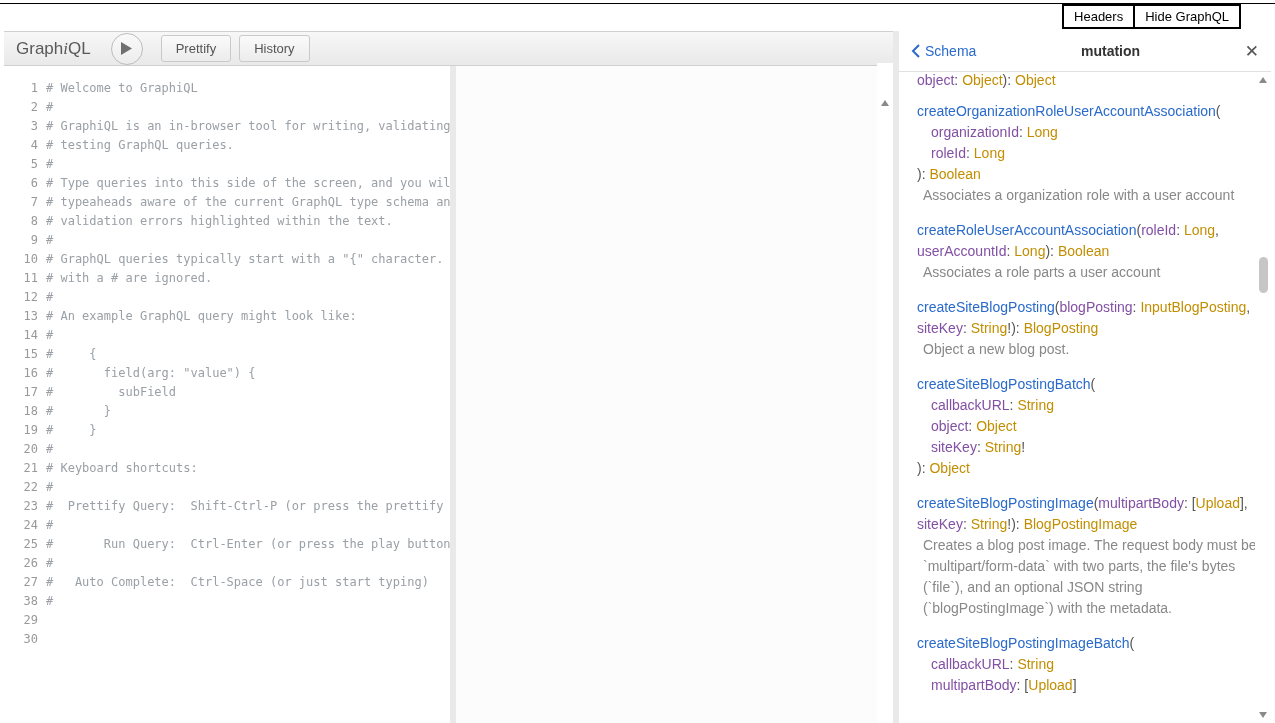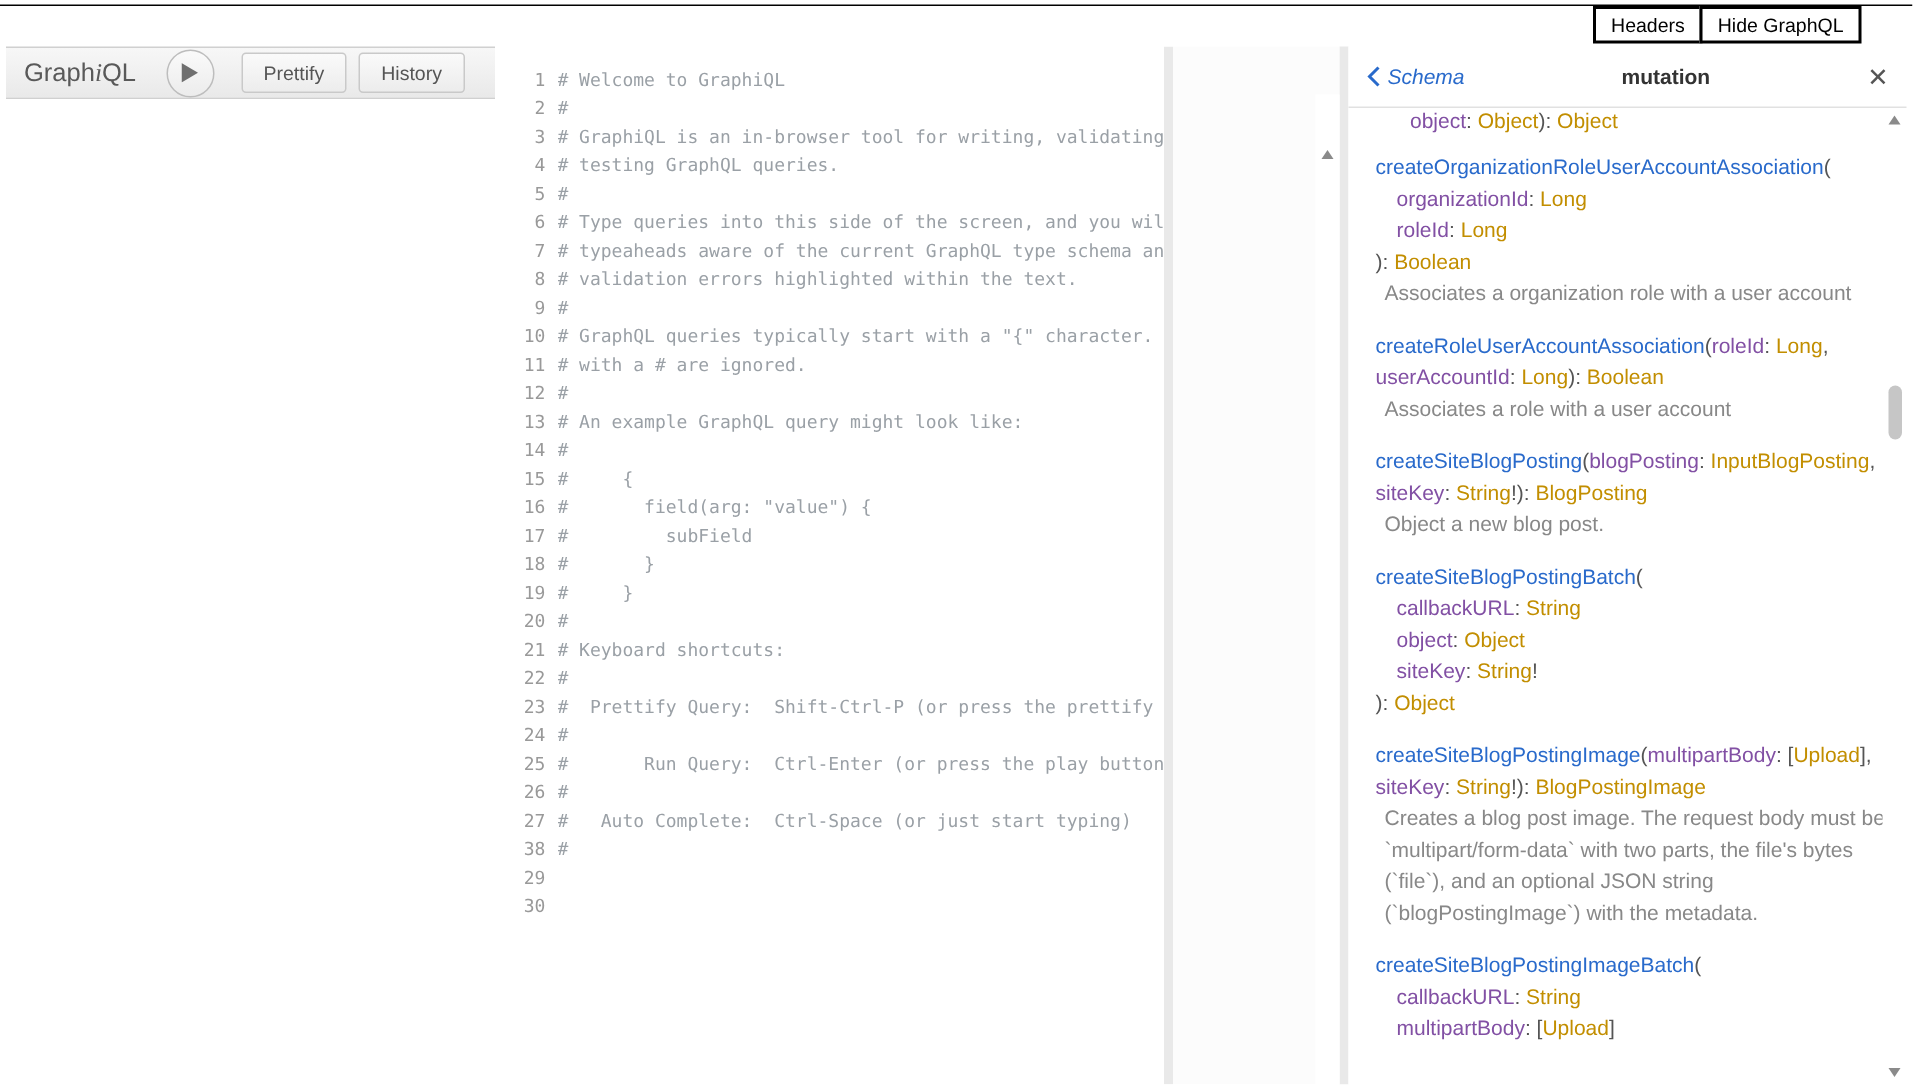--- a/index.html
+++ b/index.html
@@ -7,21 +7,21 @@
   body { position: relative; }
 
   .page-border-top { width: 100%; height: 4px; background: #fff; border-bottom: 1px solid #000; }
 
   .top-buttons { position: absolute; top: 4px; right: 34px; display: flex; }
   .top-btn { border: 2px solid #000; background: #fff; padding: 3px 10px; font-size: 13px; cursor: pointer; font-family: inherit; }
   .top-btn + .top-btn { margin-left: -2px; }
 
   .graphiql-container { position: absolute; top: 31px; left: 4px; right: 4px; bottom: 0; display: flex; }
 
-  .editor-pane { flex: 0 0 895px; display: flex; flex-direction: row; background: #fff; border-right: 6px solid #e9e9e9; position: relative;}
+  .editor-pane { flex: 0 0 895px; display: flex; flex-direction: column; background: #fff; border-right: 6px solid #e9e9e9; position: relative;}
   .editor-scrollbar-strip { position:absolute; right:0; top:32px; bottom:0; width:16px; background:#fff;}
   .editor-scroll-arrow { position:absolute; right:2px; width:12px; height:12px; color:#8a8a8a; display:flex; align-items:center; justify-content:center;}
   .editor-scroll-arrow.top { top:34px; }
 
   .topbar { height: 35px; background: linear-gradient(#f7f7f7,#e9e9e9); border-bottom:1px solid #d0d0d0; border-top:1px solid #d0d0d0; display:flex; align-items:center; padding:0 12px; }
   .logo { font-size:17px; color:#595959; margin-right:20px; }
   .logo em { font-style: italic; font-family: Georgia, serif; }
   .exec-btn { width:32px; height:32px; border-radius:50%; border:1px solid #bdbdbd; background:linear-gradient(#fafafa,#ececec); display:flex; align-items:center; justify-content:center; cursor:pointer; margin-right:18px;}
   .exec-btn svg { width:11px; height:13px; fill:#6f6f6f; }
   .tb-btn { border:1px solid #c9c9c9; background:linear-gradient(#fafafa,#ececec); padding:5px 14px; font-size:13px; color:#555; border-radius:3px; cursor:pointer; margin-right:8px;}
@@ -29,38 +29,38 @@
   .editor-split { flex:1; display:flex; overflow:hidden;}
   .query-editor { flex:0 0 452px; display:flex; overflow:hidden; border-right:6px solid #e9e9e9;}
   .gutter { width:42px; text-align:right; padding:13px 8px 0 0; color:#999; font:12px/19px Menlo, Consolas, monospace; }
   .gutter div { height:19px; }
   .code-lines { flex:1; padding-top:13px; font:12px/19px Menlo, Consolas, monospace; color:#9aa0a6; white-space:pre; overflow:hidden;}
   .code-lines div { height:19px; }
   .result-viewer { flex:1; background:#fcfcfc;}
 
   .doc-pane { flex:1; display:flex; flex-direction:column; background:#fff; position:relative;}
   .doc-header { height:41px; border-bottom:1px solid #e1e1e1; display:flex; align-items:center; padding:0 12px; justify-content:space-between;}
-  .back { color:#296acb; font-size:14px; cursor:pointer; display:flex; align-items:center;font-style:italic;}
+  .back { color:#296acb; font-size:14px; cursor:pointer; display:flex; align-items:center;}
   .back svg { width:9px; height:14px; fill:#296acb; margin-right:5px;}
   .doc-title { font-weight:700; color:#333; font-size:14px;}
   .close-x { font-size:17px; color:#555; cursor:pointer; font-weight:400;}
   .doc-body { flex:1; overflow:hidden; padding:0 14px 0 18px; font-size:14px; line-height:1.5; position:relative;}
   .doc-scrollbar { position:absolute; top:0; right:0; width:16px; height:100%; background:#fff;}
   .doc-thumb { position:absolute; right:3px; width:9px; background:#c6c6c6; border-radius:5px; top:185px; height:36px;}
   .doc-arrow { position:absolute; right:2px; width:12px; height:12px; color:#8a8a8a; display:flex; align-items:center; justify-content:center;}
   .doc-arrow.top{top:2px;} .doc-arrow.bottom{bottom:2px;}
 
   .entry { margin-bottom:14px; }
   .field-name { color:#296acb;text-align:right; }
   .punct { color:#555; }
   .arg-name { color:#8250a4; }
   .type-name { color:#c28e00; }
   .desc { color:#888; padding-left:6px; }
   .arg-block { padding-left:14px; }
-  .partial-line { margin-top:-2px; margin-bottom:10px;margin-left:23px;}
+  .partial-line { margin-top:-2px; margin-bottom:10px;}
 </style>
 </head>
 <body>
 
 <div class="page-border-top"></div>
 
 <div class="top-buttons">
   <button class="top-btn">Headers</button>
   <button class="top-btn">Hide GraphQL</button>
 </div>
@@ -163,21 +163,21 @@
         <div class="arg-block"><span class="arg-name">organizationId</span><span class="punct">: </span><span class="type-name">Long</span></div>
         <div class="arg-block"><span class="arg-name">roleId</span><span class="punct">: </span><span class="type-name">Long</span></div>
         <div><span class="punct">): </span><span class="type-name">Boolean</span></div>
         <div class="desc">Associates a organization role with a user account</div>
       </div>
 
       <div class="entry">
         <div>
           <span class="field-name">createRoleUserAccountAssociation</span><span class="punct">(</span><span class="arg-name">roleId</span><span class="punct">: </span><span class="type-name">Long</span><span class="punct">, </span><span class="arg-name">userAccountId</span><span class="punct">: </span><span class="type-name">Long</span><span class="punct">): </span><span class="type-name">Boolean</span>
         </div>
-        <div class="desc">Associates a role with a user account</div>
+        <div class="desc">Associates a role parts a user account</div>
       </div>
 
       <div class="entry">
         <div>
           <span class="field-name">createSiteBlogPosting</span><span class="punct">(</span><span class="arg-name">blogPosting</span><span class="punct">: </span><span class="type-name">InputBlogPosting</span><span class="punct">, </span><span class="arg-name">siteKey</span><span class="punct">: </span><span class="type-name">String</span><span class="punct">!): </span><span class="type-name">BlogPosting</span>
         </div>
         <div class="desc">Object a new blog post.</div>
       </div>
 
       <div class="entry">

